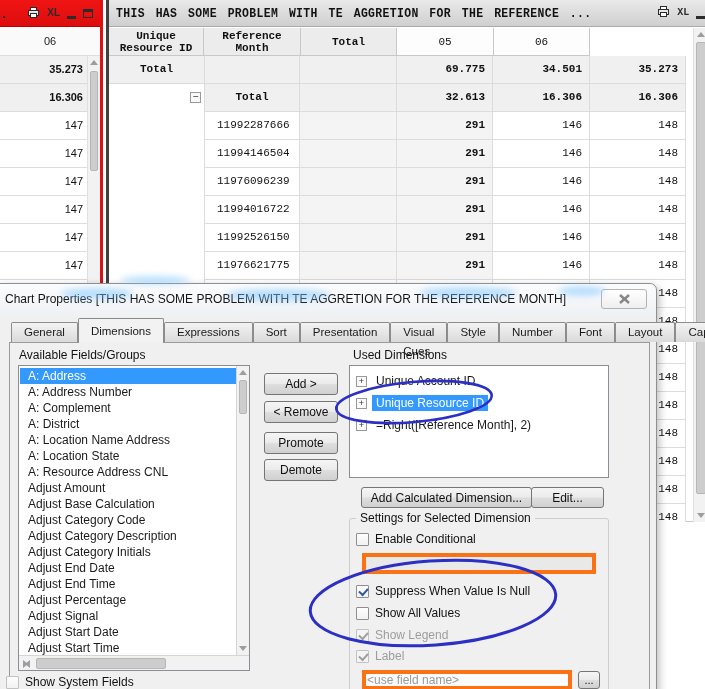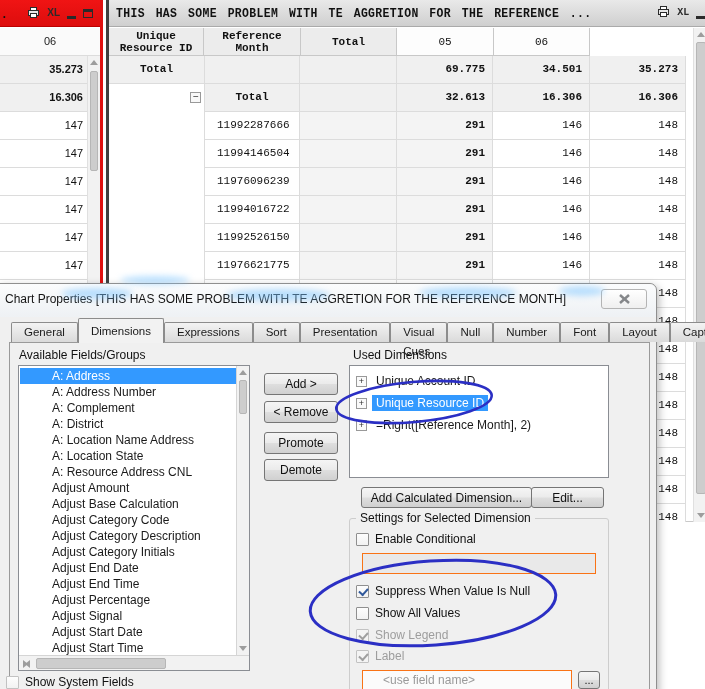--- a/index.html
+++ b/index.html
@@ -63,21 +63,21 @@
                border:1px solid #b4b4b4; border-radius:3px; display:flex; align-items:center; justify-content:center; }
   .tabstrip { position:absolute; left:12px; top:33px; height:25px; display:flex; align-items:flex-end; z-index:3; }
   .tab { height:20px; line-height:19px; padding:0 12px; font-size:11.5px; color:#1a1a1a;
          background:linear-gradient(#f3f3f3,#dadada); border:1px solid #8c8c8c; border-bottom:none;
          border-radius:2px 2px 0 0; margin-right:0; }
   .tab.active { height:25px; line-height:24px; background:#f2f2f2; margin-bottom:-1px; z-index:4; position:relative; }
   #tabpage { position:absolute; left:10px; top:58px; width:641px; height:362px; border:1px solid #9a9a9a; background:#f0f0f0; }
 
   .dlg-label { position:absolute; font-size:12px; color:#111; white-space:nowrap; }
   .listbox { position:absolute; background:#ffffff; border:1px solid #8a8d93; }
-  .litem { height:16px; line-height:16px; font-size:12px; color:#1a1a1a; padding-left:32px; white-space:nowrap; }
+  .litem { height:16px; line-height:16px; font-size:12px; color:#1a1a1a; padding-left:8px; white-space:nowrap; }
   .litem.sel { background:#3399ff; color:#ffffff; }
   .win-btn { position:absolute; background:linear-gradient(#f5f5f5,#ebebeb 48%,#dedede 52%,#d0d0d0);
              border:1px solid #757575; border-radius:3px; font-size:12px; color:#111;
              display:flex; align-items:center; justify-content:center; }
   .urow { position:relative; height:22px; }
   .plusbox { position:absolute; left:6px; top:5px; width:11px; height:11px; border:1px solid #999; background:#fafafa;
              line-height:9px; text-align:center; font-size:9px; color:#333; }
   .plusbox::before { content:"+"; }
   .ulabel { position:absolute; left:22px; top:2px; font-size:12px; color:#1a1a1a; padding:1px 4px; white-space:nowrap; }
   .ulabel.sel { background:#3399ff; color:#fff; }
@@ -86,22 +86,22 @@
   .group-label { position:absolute; top:-8px; left:6px; background:#f0f0f0; padding:0 4px; font-size:12px; color:#111; }
   .cbrow { position:absolute; height:16px; }
   .cb { position:absolute; left:0; top:0; width:13px; height:13px; background:linear-gradient(#fdfdfd,#f2f2f2);
         border:1px solid #8f8f8f; border-radius:1px; }
   .cb.on::after { content:""; position:absolute; left:2px; top:2px; width:7px; height:4px;
                   border-left:2px solid #31599b; border-bottom:2px solid #31599b; transform:rotate(-48deg); }
   .cbrow.dis .cb { border-color:#c2c2c2; background:#f4f4f4; }
   .cbrow.dis .cb.on::after { border-color:#9f9f9f; }
   .cblabel { position:absolute; left:19px; top:-1px; font-size:12px; color:#111; white-space:nowrap; }
   .cbrow.dis .cblabel { color:#9d9d9d; }
-  .inp { position:absolute; border:1px solid #f97316; font-size:12px; font-family:"Liberation Sans",sans-serif;
-         padding:0 20px; color:#9a9a9a; outline:none; }
+  .inp { position:absolute; border:4px solid #f97316; font-size:12px; font-family:"Liberation Sans",sans-serif;
+         padding:0 1px; color:#9a9a9a; outline:none; }
   .inp.filled { background:#e9e9e9; }
   .inp.ghost { background:#fbfbfb; }
 
   
   .smudge { position:absolute; background:rgba(120,195,255,.5); border-radius:50%; filter:blur(3px); z-index:8; }
   #annot { position:absolute; left:0; top:0; z-index:9; pointer-events:none; }
 </style>
 </head>
 <body>
 
@@ -329,21 +329,21 @@
       </div>
     </div>
 
     <div class="tabstrip" id="tabs">
         <div class="tab">General</div>
         <div class="tab active">Dimensions</div>
         <div class="tab">Expressions</div>
         <div class="tab">Sort</div>
         <div class="tab">Presentation</div>
         <div class="tab">Visual Cues</div>
-        <div class="tab">Null</div>
+        <div class="tab">Style</div>
         <div class="tab">Number</div>
         <div class="tab">Font</div>
         <div class="tab">Layout</div>
         <div class="tab">Caption</div>
       </div>
     <div id="tabpage"></div>
 
     <div class="dlg-label" style="left:20px;top:64px;">Available Fields/Groups</div>
 
     <div class="listbox" id="avail-box" style="left:19px;top:81px;width:232px;height:306px;">

